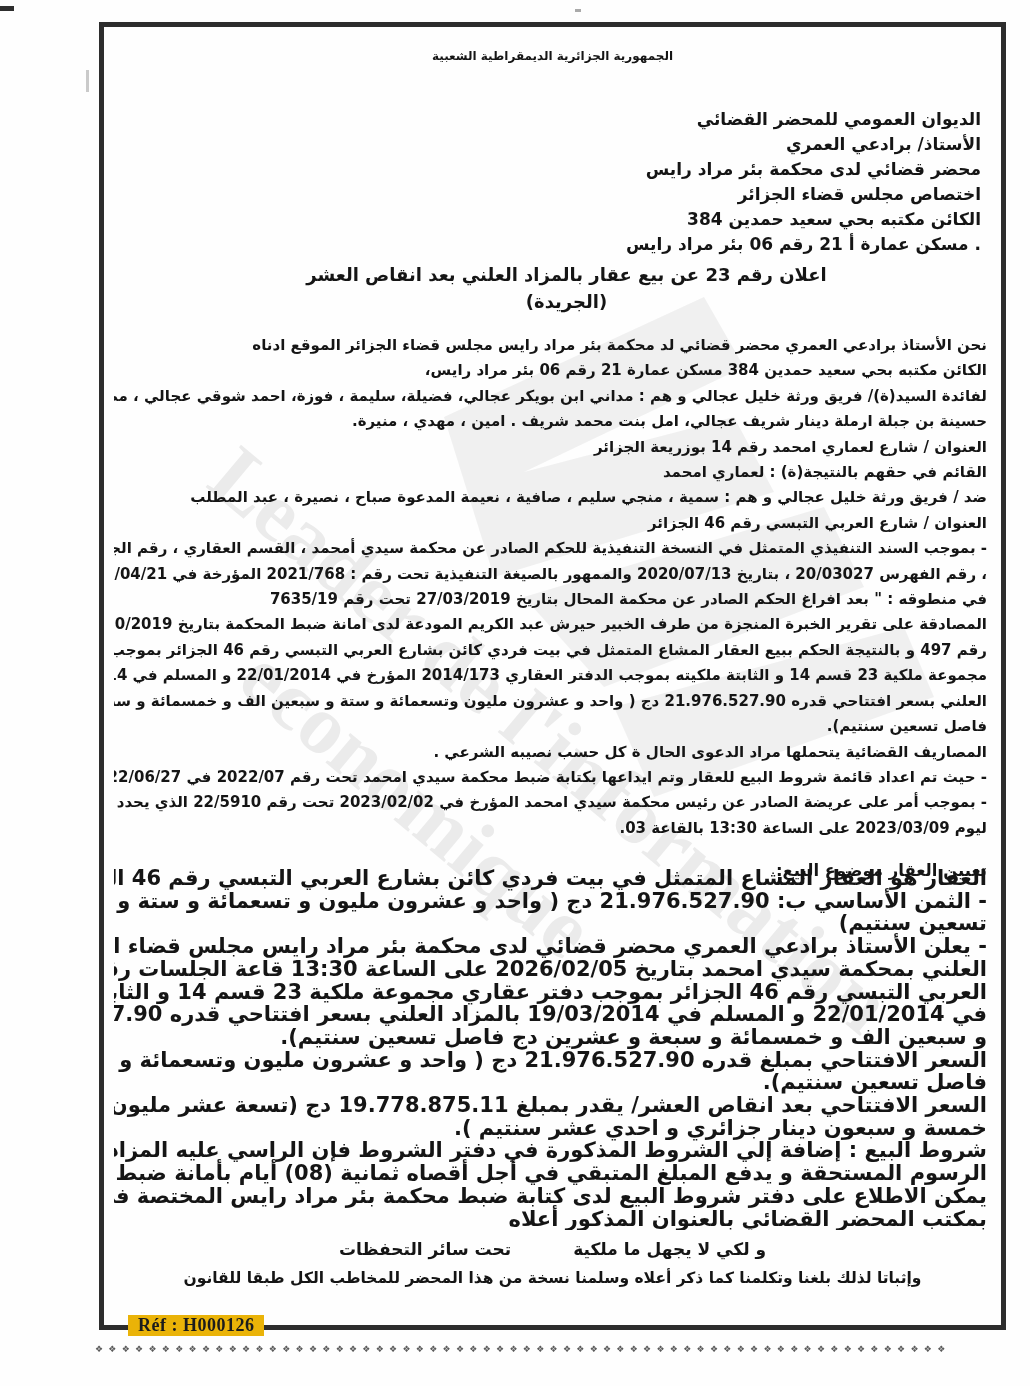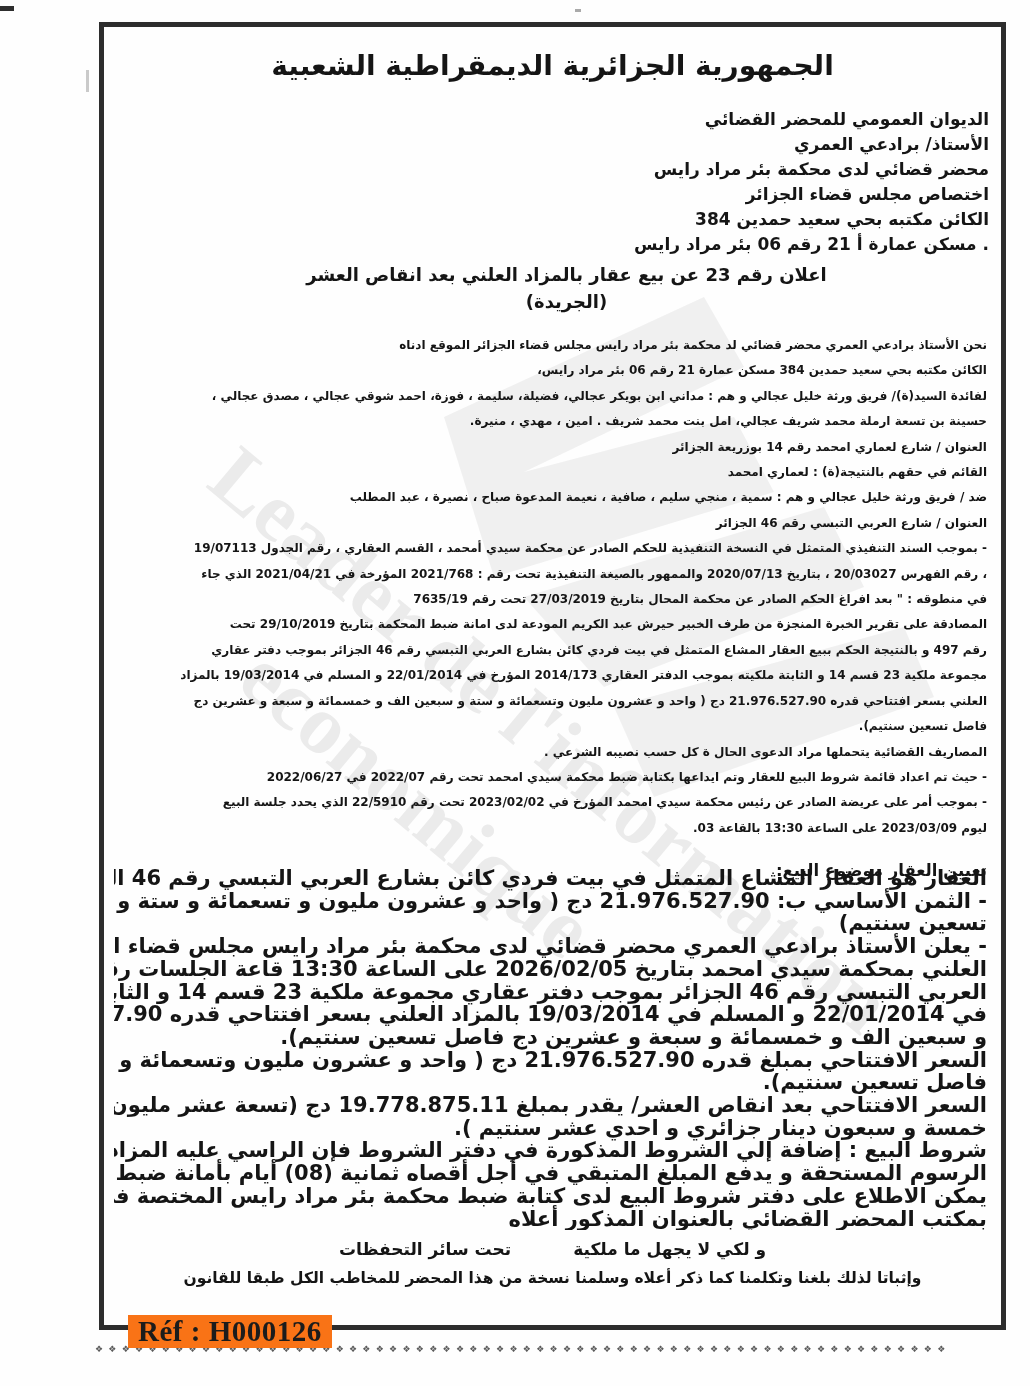--- a/index.html
+++ b/index.html
@@ -15,38 +15,38 @@
     position:absolute;
     left:99px;top:22px;
     width:907px;height:1308px;
     border:5px solid #2d2d2d;
     box-sizing:border-box;
     background:transparent;
   }
   .content{position:absolute;inset:0;z-index:2;}
   .republic{
     position:absolute;top:22px;left:0;right:0;
-    text-align:center;font-weight:bold;font-size:28px;
+    text-align:center;font-weight:bold;font-size:12px;
     direction:rtl;
   }
   .office{
-    position:absolute;top:80px;right:12px;
+    position:absolute;top:80px;right:20px;
     direction:rtl;text-align:right;
     font-weight:bold;font-size:17px;line-height:25px;
   }
   .notice-title{
     position:absolute;top:234px;left:0;right:0;
     text-align:center;font-weight:bold;font-size:18px;line-height:27px;
     direction:rtl;
     padding-left:28px;
   }
   .body-block{
     position:absolute;right:14px;left:10px;
     direction:rtl;text-align:right;
-    font-weight:bold;font-size:12px;
+    font-weight:bold;font-size:15px;
     overflow:hidden;
   }
   .body-1{top:306px;line-height:25.4px;}
   .body-2{top:840px;line-height:22.7px;font-size:21px;}
   .section-heading{
     position:absolute;top:814px;right:14px;
     direction:rtl;text-align:right;
     font-weight:bold;font-size:16.5px;margin-top:20px;
   }
   .body-line{white-space:nowrap;}
@@ -55,24 +55,24 @@
     display:flex;justify-content:center;gap:62px;
     direction:rtl;font-weight:bold;font-size:17px;
   }
   .attestation{
     position:absolute;top:1242px;left:0;right:0;
     text-align:center;direction:rtl;
     font-weight:bold;font-size:15.5px;
   }
   .ref{
     position:absolute;left:128px;top:1315px;
-    background:#f97316;
+    background:#eab308;
     padding:0 10px;
     font-family:"Liberation Serif", serif;
-    font-weight:bold;font-size:29px;color:#1c1c1c;
+    font-weight:bold;font-size:18px;color:#1c1c1c;
     z-index:3;letter-spacing:0.5px;
   }
   .dingbats{
     position:absolute;left:95px;top:1344px;width:940px;
     font-size:9px;letter-spacing:5.3px;color:#5a5a5a;
     white-space:nowrap;overflow:hidden;z-index:2;
   }
   
   .wm{position:absolute;z-index:1;pointer-events:none;}
   .wm-text{
@@ -121,21 +121,21 @@
 
       <div class="notice-title">
         <div>اعلان رقم 23 عن بيع عقار بالمزاد العلني بعد انقاص العشر</div>
         <div>(الجريدة)</div>
       </div>
 
       <div class="body-block body-1">
           <div class="body-line">نحن الأستاذ برادعي العمري محضر قضائي لد  محكمة بئر مراد رايس مجلس قضاء الجزائر الموقع ادناه</div>
           <div class="body-line">الكائن مكتبه بحي سعيد حمدين 384 مسكن عمارة  21 رقم 06 بئر مراد رايس،</div>
           <div class="body-line">لفائدة السيد(ة)/ فريق ورثة خليل عجالي و هم : مداني ابن بويكر عجالي، فضيلة، سليمة ، فوزة، احمد شوقي عجالي ، مصدق عجالي ،</div>
-          <div class="body-line">حسينة بن تسعة ارملة محمد شريف عجالي، امل بنت محمد شريف . امين ، مهدي ، منيرة.</div>
+          <div class="body-line">حسينة بن جبلة ارملة دينار شريف عجالي، امل بنت محمد شريف . امين ، مهدي ، منيرة.</div>
           <div class="body-line">العنوان / شارع لعماري امحمد رقم 14 بوزريعة الجزائر</div>
           <div class="body-line">القائم في حقهم بالنتيجة(ة) : لعماري امحمد</div>
           <div class="body-line">ضد / فريق ورثة خليل عجالي و هم : سمية ، منجي سليم ، صافية  ، نعيمة المدعوة صباح ، نصيرة ، عبد المطلب</div>
           <div class="body-line">العنوان / شارع العربي التبسي رقم 46 الجزائر</div>
           <div class="body-line">- بموجب السند التنفيذي المتمثل في النسخة التنفيذية للحكم الصادر عن محكمة سيدي أمحمد ، القسم العقاري ، رقم الجدول 19/07113</div>
           <div class="body-line">، رقم الفهرس 20/03027 ، بتاريخ 2020/07/13 والممهور بالصيغة التنفيذية تحت رقم : 2021/768 المؤرخة في 2021/04/21 الذي جاء</div>
           <div class="body-line">في منطوقه : " بعد افراغ الحكم الصادر عن محكمة المحال بتاريخ 27/03/2019 تحت رقم 7635/19</div>
           <div class="body-line">المصادقة على تقرير الخبرة المنجزة  من طرف الخبير حيرش عبد الكريم المودعة لدى امانة ضبط المحكمة بتاريخ 29/10/2019 تحت</div>
           <div class="body-line">رقم 497 و بالنتيجة الحكم ببيع العقار المشاع المتمثل في بيت فردي كائن بشارع العربي التبسي رقم 46 الجزائر بموجب دفتر عقاري</div>
           <div class="body-line">مجموعة ملكية 23 قسم 14 و الثابتة ملكيته بموجب الدفتر العقاري 2014/173 المؤرخ في 22/01/2014 و المسلم في 19/03/2014 بالمزاد</div>

